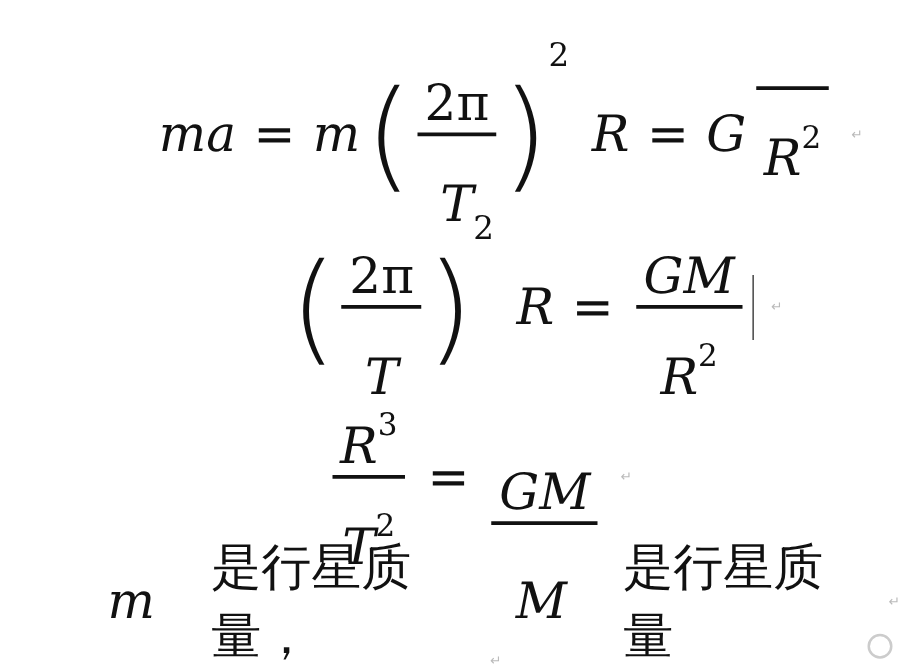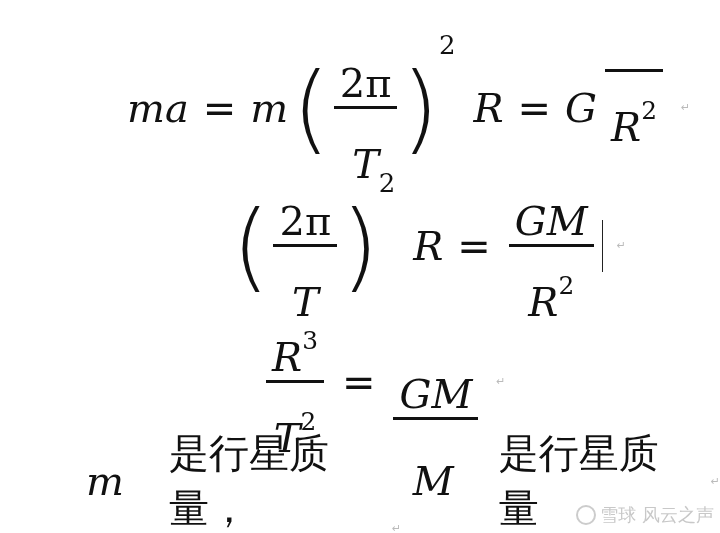--- a/index.html
+++ b/index.html
@@ -85,14 +85,13 @@
   <span class="cn">是行星质量，</span>
   <span class="it" style="margin-left:6px;">M</span>
   <span class="cn">是行星质量</span>
   <span class="mark">↵</span>
 </div>
 
 <span class="mark" style="position:absolute; left:392px; top:522px; margin:0;">↵</span>
 
 <div class="wm">
   <span class="wm-logo"></span>
-  <span>雪球 风云之声</span>
 </div>
 
 </body></html>

